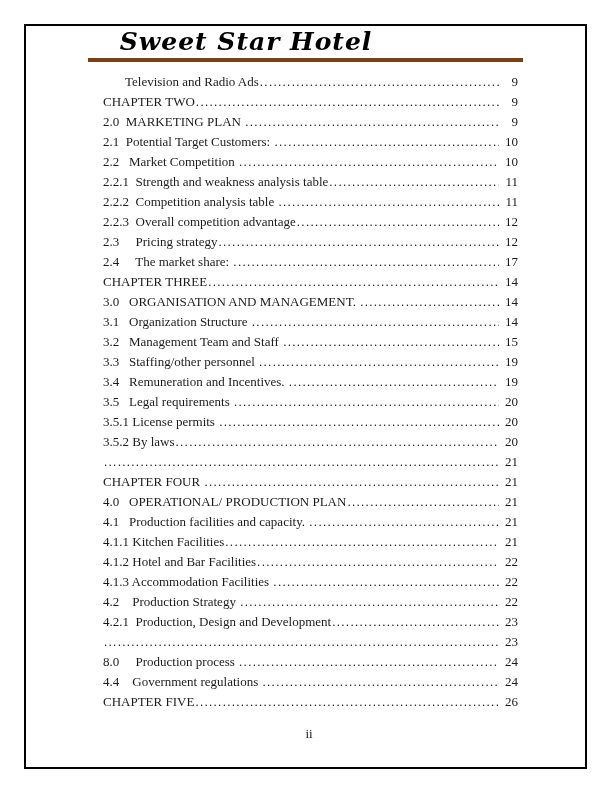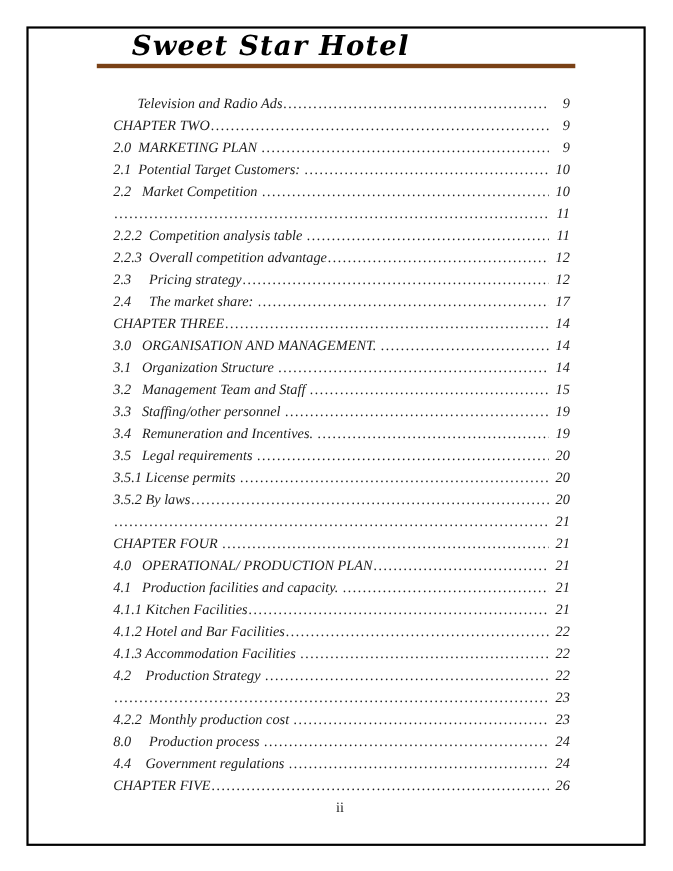--- a/index.html
+++ b/index.html
@@ -27,23 +27,22 @@
     letter-spacing:1px;
     color:#000;
     line-height:28px;
   }
   .title-rule {
     position:absolute; left:88px; top:58px;
     width:435px; height:4px;
     background:#7a4116;
   }
   .toc {
-    position:absolute; left:103px; top:84px;
+    position:absolute; left:103px; top:72px;
     width:415px;
-    font-style:italic;
   }
   .toc-row {
     display:flex;
     align-items:baseline;
     height:20px;
     line-height:20px;
     font-size:13px;
     color:#1b1b1b;
   }
   .toc-row.indent1 { padding-left:22px; }
@@ -103,20 +102,21 @@
       <span class="toc-label">2.1  Potential Target Customers: </span>
       <span class="toc-leader"></span>
       <span class="toc-page">10</span>
     </div>
     <div class="toc-row">
       <span class="toc-label">2.2   Market Competition </span>
       <span class="toc-leader"></span>
       <span class="toc-page">10</span>
     </div>
     <div class="toc-row">
+      <span class="toc-label">2.2.1  Strength and weakness analysis table</span>
       <span class="toc-leader"></span>
       <span class="toc-page">11</span>
     </div>
     <div class="toc-row">
       <span class="toc-label">2.2.2  Competition analysis table </span>
       <span class="toc-leader"></span>
       <span class="toc-page">11</span>
     </div>
     <div class="toc-row">
       <span class="toc-label">2.2.3  Overall competition advantage</span>
@@ -211,25 +211,25 @@
       <span class="toc-label">4.1.3 Accommodation Facilities </span>
       <span class="toc-leader"></span>
       <span class="toc-page">22</span>
     </div>
     <div class="toc-row">
       <span class="toc-label">4.2    Production Strategy </span>
       <span class="toc-leader"></span>
       <span class="toc-page">22</span>
     </div>
     <div class="toc-row">
+      <span class="toc-label">4.2.1  Production, Design and Development</span>
       <span class="toc-leader"></span>
       <span class="toc-page">23</span>
     </div>
     <div class="toc-row">
-      <span class="toc-label">4.2.2  Monthly production cost </span>
       <span class="toc-leader"></span>
       <span class="toc-page">23</span>
     </div>
     <div class="toc-row">
       <span class="toc-label">8.0     Production process </span>
       <span class="toc-leader"></span>
       <span class="toc-page">24</span>
     </div>
     <div class="toc-row">
       <span class="toc-label">4.4    Government regulations </span>

